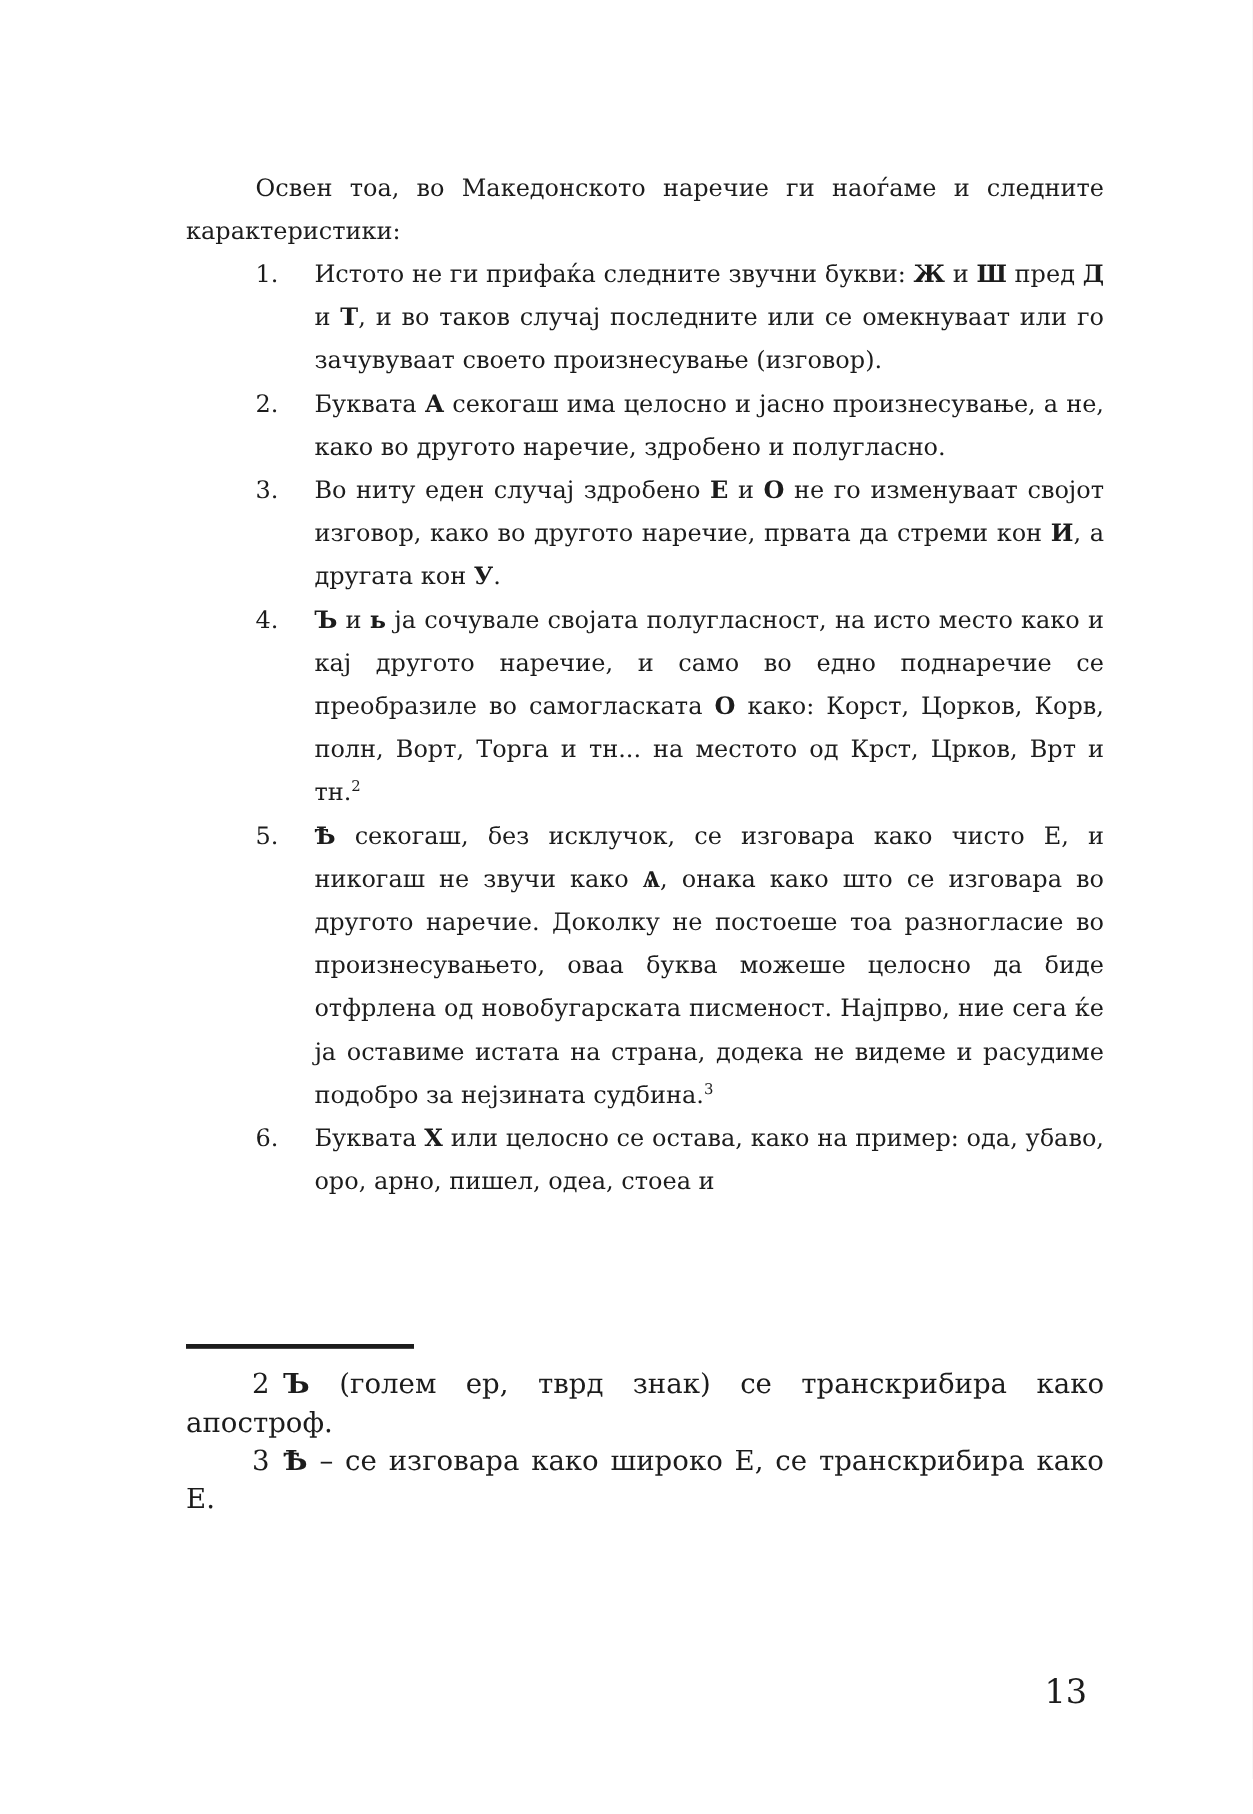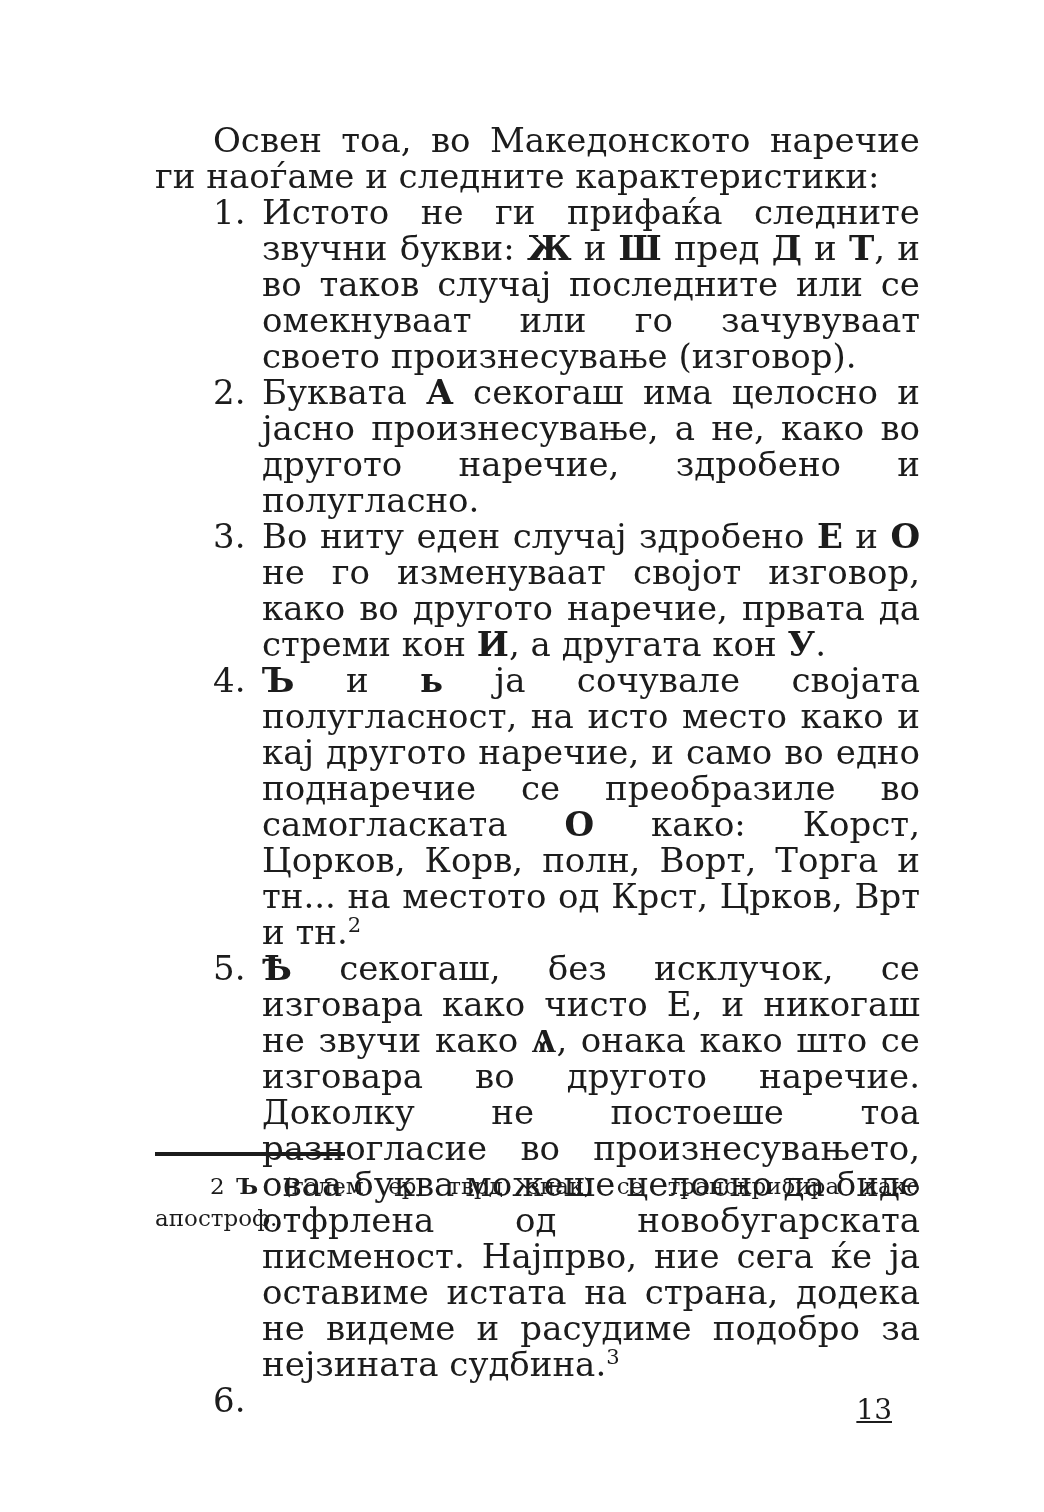--- a/index.html
+++ b/index.html
@@ -13,23 +13,23 @@
     height: 1512px;
     margin: 0 auto;
     background: #ffffff;
     color: #1c1c1c;
     font-family: "DejaVu Serif", "Liberation Serif", serif;
     overflow: hidden;
   }
   .body-text {
     position: absolute;
     left: 155px;
-    top: 122px;
+    top: 138px;
     width: 765px;
-    font-size: 34px;
+    font-size: 20px;
     line-height: 36px;
     text-align: justify;
   }
   .intro {
     margin: 0;
     text-indent: 58px;
   }
   .numbered-list {
     margin: 0;
   }
@@ -49,43 +49,42 @@
   }
   b { font-weight: bold; }
   sup {
     font-size: 0.62em;
     line-height: 0;
     vertical-align: super;
   }
   .footnotes {
     position: absolute;
     left: 155px;
-    top: 1152px;
+    top: 1120px;
     width: 765px;
     font-size: 23px;
     line-height: 32px;
     text-align: justify;
   }
   .fn-rule {
     width: 190px;
     height: 0;
     border-top: 4px solid #1c1c1c;
     margin: 0 0 14px 0;
   }
   .fn {
     margin: 0;
     text-indent: 55px;
   }
   .page-number {
     position: absolute;
     top: 1392px;
-    right: 152px;
+    right: 138px;
     font-size: 28px;
     line-height: 36px;
-    text-decoration: underline;
   }
 </style>
 </head>
 <body>
 
 <div class="page">
 
   <div class="body-text">
 
     <p class="intro"><span>Освен тоа, во Македонското наречие ги наоѓаме и следните карактеристики:</span></p>
@@ -112,25 +111,27 @@
         <span class="li-text"><b>Ъ</b><span> и </span><b>ь</b><span> ја сочувале својата полугласност, на исто место како и кај другото наречие, и само во едно поднаречие се преобразиле во самогласката </span><b>О</b><span> како: Корст, Цорков, Корв, полн, Ворт, Торга и тн... на местото од Крст, Црков, Врт и тн.</span><sup>2</sup></span>
       </div>
 
       <div class="li">
         <span class="num">5.</span>
         <span class="li-text"><b>Ѣ</b><span> секогаш, без исклучок, се изговара како чисто Е, и никогаш не звучи како </span><b>Ѧ</b><span>, онака како што се изговара во другото наречие. Доколку не постоеше тоа разногласие во произнесувањето, оваа буква можеше целосно да биде отфрлена од новобугарската писменост. Најпрво, ние сега ќе ја оставиме истата на страна, додека не видеме и расудиме подобро за нејзината судбина.</span><sup>3</sup></span>
       </div>
 
       <div class="li">
         <span class="num">6.</span>
+        <span class="li-text"><span>Буквата </span><b>Х</b><span> или целосно се остава, како на пример: ода, убаво, оро, арно, пишел, одеа, стоеа и</span></span>
       </div>
 
     </div>
   </div>
 
   <div class="footnotes">
     <div class="fn-rule"></div>
     <p class="fn"><span>2 </span><b>Ъ</b><span> (голем ер, тврд знак) се транскрибира како апостроф.</span></p>
+    <p class="fn"><span>3 </span><b>Ѣ</b><span> – се изговара како широко Е, се транскрибира како Е.</span></p>
   </div>
 
   <div class="page-number">13</div>
 
 </div>
 
 </body></html>

